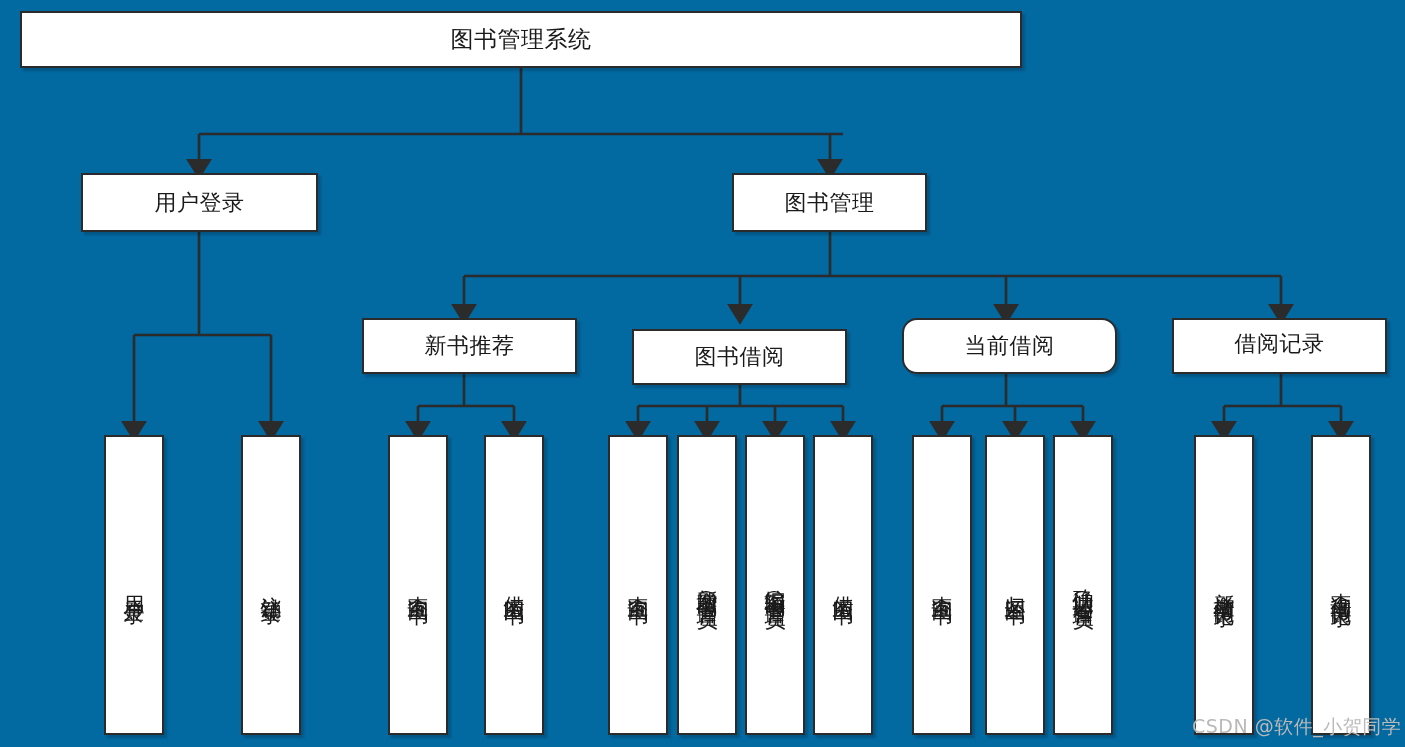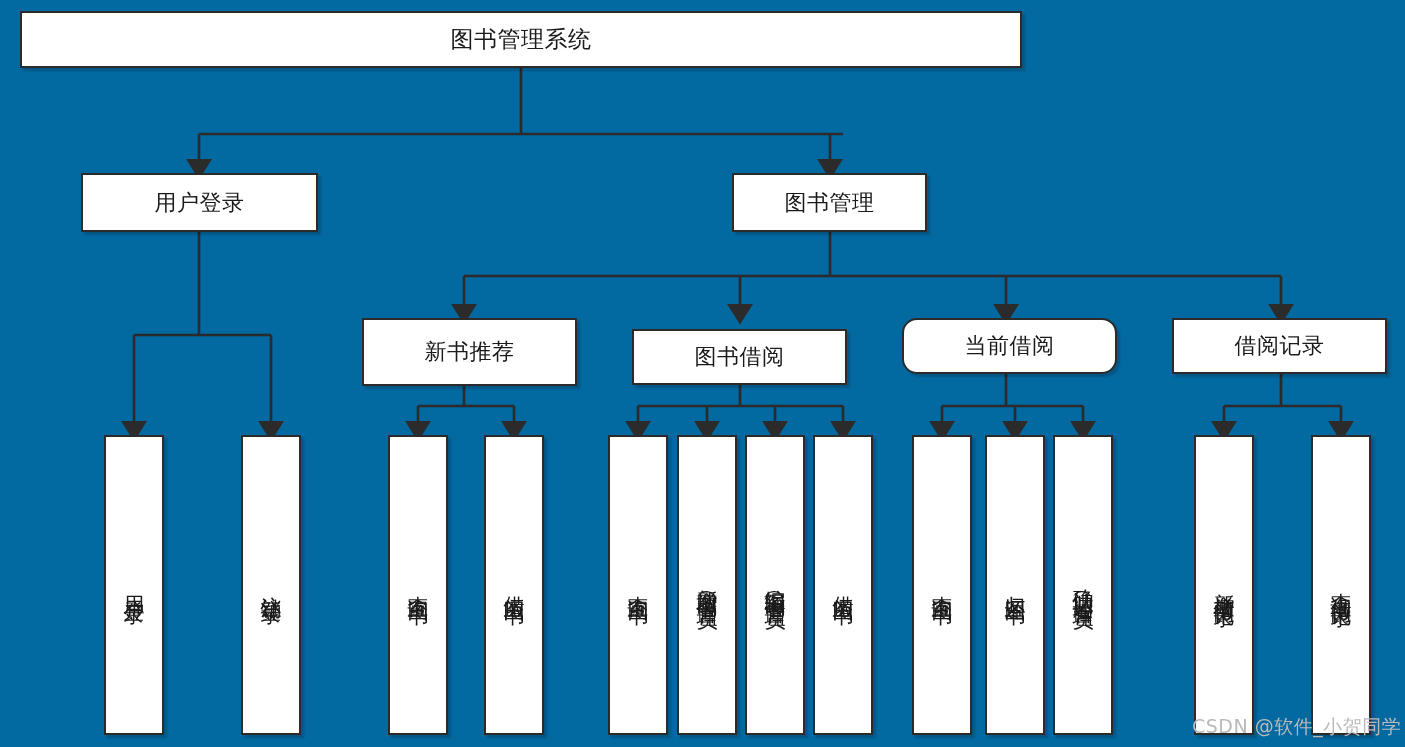--- a/index.html
+++ b/index.html
@@ -136,30 +136,30 @@
     <span class="label">图书管理系统</span>
   </div>
 
   <div class="node h" style="left:81px; top:173px; width:237px; height:59px;">
     <span class="label">用户登录</span>
   </div>
   <div class="node h" style="left:712px; top:173px; width:195px; height:59px;margin-left:20px;">
     <span class="label">图书管理</span>
   </div>
 
-  <div class="node h" style="left:362px; top:318px; width:215px; height:68px;">
+  <div class="node h" style="left:362px; top:318px; width:215px; height:56px;">
     <span class="label">新书推荐</span>
   </div>
   <div class="node h" style="left:632px; top:318px; width:215px; height:56px;margin-top:11px;">
     <span class="label">图书借阅</span>
   </div>
   <div class="node h" style="left:902px; top:318px; width:215px; height:56px;border-radius:15px;">
     <span class="label">当前借阅</span>
   </div>
-  <div class="node h" style="left:1172px; top:318px; width:215px; height:56px;">
+  <div class="node h" style="left:1172px; top:318px; width:215px; height:56px;font-family:Liberation Mono, monospace;">
     <span class="label">借阅记录</span>
   </div>
 
   <div class="node v" style="left:104px; top:435px; width:60px; height:300px;">
     <span class="label">用户登录</span>
   </div>
   <div class="node v" style="left:241px; top:435px; width:60px; height:300px;">
     <span class="label">注销登录</span>
   </div>
 

